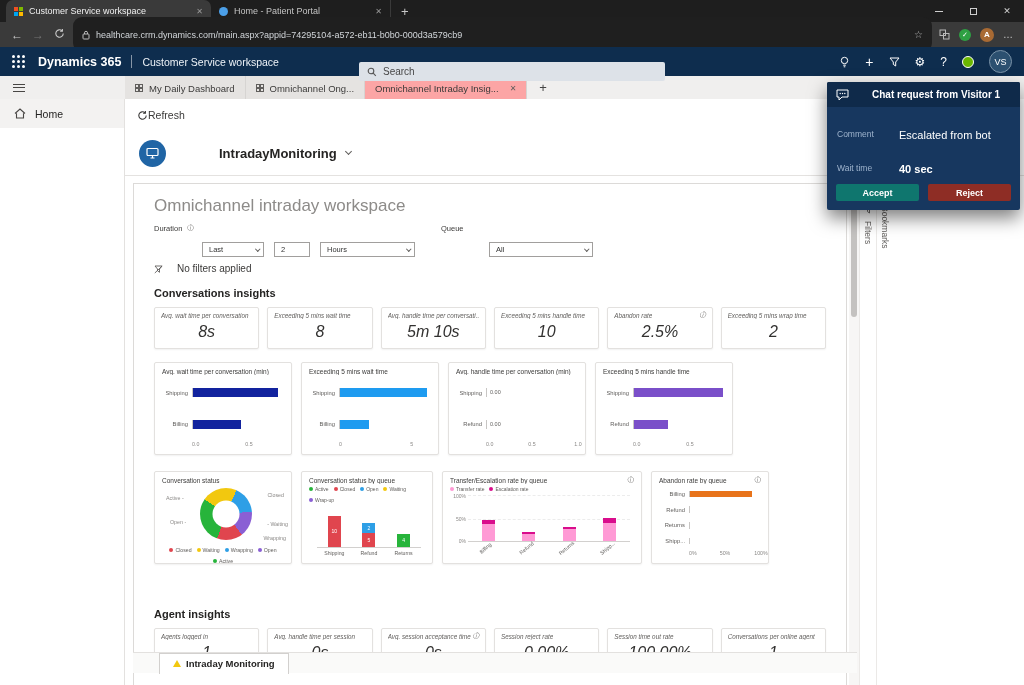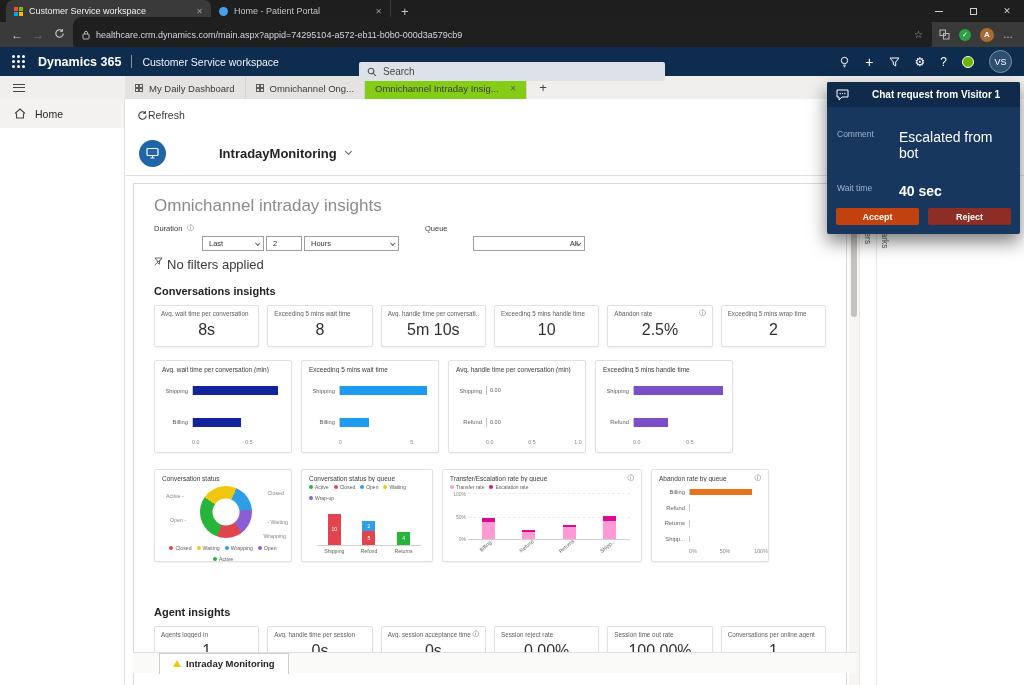--- a/index.html
+++ b/index.html
@@ -48,21 +48,21 @@
 .dbar-ic{color:#fff;font-size:12px;display:flex;align-items:center;cursor:pointer;line-height:1;}
 .presence{width:12px;height:12px;border-radius:50%;background:#6bb700;border:1.5px solid #fff;}
 .avatar-vs{width:23px;height:23px;border-radius:50%;background:#2c5070;color:#fff;font-size:9px;display:flex;align-items:center;justify-content:center;border:1px solid #7b93a8;cursor:pointer;}
 
 
 .ws-row{height:23px;background:#f0efee;display:flex;align-items:stretch;}
 .burger-zone{width:125px;display:flex;align-items:center;padding-left:13px;flex:none;}
 .burger{display:flex;flex-direction:column;gap:2.5px;cursor:pointer;}
 .burger i{width:12px;border-top:1.4px solid #484644;display:block;}
 .ws-tab{display:flex;align-items:center;gap:6px;padding:12px 10px;font-size:9.5px;color:#3b3a39;background:#e5e3e1;border-right:1px solid #d6d4d2;cursor:pointer;white-space:nowrap;}
-.ws-tab.active{background:#84cc16;}
+.ws-tab.active{background:#fca5a5;}
 .ws-close{font-size:8px;color:#605e5c;margin-left:5px;}
 .ws-new{align-self:center;margin-left:12px;font-size:13px;color:#444;cursor:pointer;}
 
 
 .content{display:flex;height:586px;}
 .sidebar{width:125px;border-right:1px solid #e3e1df;background:#fff;flex:none;}
 .side-home{height:29px;display:flex;align-items:center;gap:9px;padding-left:14px;background:#f3f2f1;font-size:10.5px;color:#252423;cursor:pointer;}
 .main{flex:1;position:relative;background:#fff;display:flex;flex-direction:column;min-width:0;}
 .cmdbar{height:32px;display:flex;align-items:center;padding-left:12px;gap:6px;font-size:10.5px;color:#3b3a39;}
 .cmd-refresh{display:flex;align-items:center;gap:0;cursor:pointer;}
@@ -70,28 +70,28 @@
 .ph-icon{width:27px;height:27px;border-radius:50%;background:#2065a5;display:flex;align-items:center;justify-content:center;flex:none;}
 .ph-title{font-size:13px;font-weight:700;color:#252423;padding-left:44px;}
 .chev{width:5px;height:5px;border-right:1.4px solid #605e5c;border-bottom:1.4px solid #605e5c;transform:rotate(45deg);margin-top:-3px;display:inline-block;}
 
 
 .rzone{flex:1;display:flex;padding:7px 0 0 8px;position:relative;min-height:0;}
 .rcard{width:714px;height:640px;border:1px solid #dcdad8;background:#fff;padding:12px 20px 0;overflow:hidden;flex:none;}
 .r-title{font-size:17px;color:#8d8b89;font-weight:400;}
 .f-groups{display:flex;margin-top:8px;gap:26px;}
 .f-label{font-size:7.5px;color:#3b3a39;display:flex;align-items:center;gap:3px;}
-.f-controls{display:flex;gap:2px;margin-top:3px;padding-left:48px;}
+.f-controls{display:flex;gap:10px;margin-top:9px;padding-left:48px;}
 .dd{height:15px;border:1px solid #a19f9d;display:flex;align-items:center;padding:0 6px;font-size:7.5px;color:#333;position:relative;background:#fff;cursor:pointer;}
 .dd .chev{position:absolute;right:4px;width:3.5px;height:3.5px;border-width:1px;margin-top:-2px;}
-.dd-last{width:62px;}.dd-num{width:36px;}.dd-hours{width:95px;}.dd-all{width:112px;justify-content:flex-end;}
-.nofilters{display:flex;align-items:flex-start;gap:4px;margin-top:6px;font-size:13px;color:#3b3a39;}
+.dd-last{width:62px;}.dd-num{width:36px;}.dd-hours{width:95px;}.dd-all{width:104px;}
+.nofilters{display:flex;align-items:flex-end;gap:14px;margin-top:6px;font-size:10px;color:#3b3a39;}
 .sec-h{font-size:11px;font-weight:700;color:#252423;margin-top:13px;}
 .sec-h.agent{margin-top:44px;}
-.kpi-grid{display:grid;grid-template-columns:repeat(6,1fr);gap:8px;margin-top:8px;}
+.kpi-grid{display:grid;grid-template-columns:repeat(6,1fr);gap:8px;margin-top:8px;font-style:italic;}
 .kpi-card{height:42px;border:1px solid #e3e1df;border-radius:2px;box-shadow:0 1px 2px rgba(0,0,0,.06);padding:4px 6px;background:#fff;overflow:hidden;}
 .kpi-label-row{display:flex;align-items:center;}
 .kpi-label{font-size:6.3px;color:#605e5c;white-space:nowrap;overflow:hidden;flex:1;}
 .info-dot{font-size:6.5px;color:#605e5c;margin-left:2px;cursor:pointer;line-height:1;}
 .kpi-value{text-align:center;font-size:16px;color:#323130;margin-top:4px;}
 .charts-row{display:grid;gap:9px;margin-top:13px;}
 #charts-row-1{grid-template-columns:repeat(4,138px);}
 #charts-row-2{grid-template-columns:138px 132px 200px 118px;margin-top:16px;}
 .chart-card{height:93px;border:1px solid #e3e1df;border-radius:2px;box-shadow:0 1px 2px rgba(0,0,0,.06);padding:5px 7px;background:#fff;display:flex;flex-direction:column;overflow:hidden;}
 .chart-title{display:flex;align-items:flex-start;font-size:6.5px;color:#3b3a39;}
@@ -145,21 +145,21 @@
 .footer-strip{position:absolute;left:8px;bottom:12px;width:724px;height:21px;background:#fafaf9;border-top:1px solid #e3e1df;display:flex;align-items:center;z-index:5;}
 .footer-tab{margin-left:26px;height:21px;background:#fff;border:1px solid #d2d0ce;border-bottom:none;display:flex;align-items:center;gap:5px;padding:0 13px;font-size:9.5px;font-weight:700;color:#252423;cursor:pointer;}
 .warn-tri{width:0;height:0;border-left:4px solid transparent;border-right:4px solid transparent;border-bottom:7px solid #f2c80f;display:inline-block;}
 
 
 .chat-pop{position:absolute;left:827px;top:82px;width:193px;background:#17375f;border-radius:2px;box-shadow:0 8px 18px rgba(0,0,0,.5);padding-bottom:9px;z-index:100;}
 .cp-head{height:25px;background:#0f2a4a;display:flex;align-items:center;gap:23px;padding:0 9px;border-radius:2px 2px 0 0;}
 .cp-title{font-size:10px;font-weight:700;color:#fff;white-space:nowrap;}
 .cp-row{display:flex;padding:22px 10px 0;}
 .cp-label{width:62px;font-size:8.5px;color:#9fb4cd;flex:none;}
-.cp-val{font-size:14px;color:#fff;}
+.cp-val{font-size:11px;color:#fff;}
 .cp-row.bold .cp-val{font-weight:700;}
 .cp-btns{display:flex;gap:9px;padding:9px 9px 0;}
 .cp-btn{flex:1;height:17px;border-radius:2px;display:flex;align-items:center;justify-content:center;font-size:9px;font-weight:700;color:#fff;cursor:pointer;border:none;}
 </style>
 </head>
 <body>
 
 <div id="screen">
 
   <div class="bt-strip">
@@ -323,21 +323,21 @@
               <rect x="1" y="1.5" width="11" height="7" rx="1" fill="none" stroke="#fff" stroke-width="1.2"></rect>
               <path d="M4.5 11h4M6.5 8.7V11" stroke="#fff" stroke-width="1.2"></path>
             </svg>
         </span>
         <span class="ph-title">IntradayMonitoring</span>
         <span class="chev"></span>
       </div>
 
       <div class="rzone">
         <div class="rcard">
-          <div class="r-title">Omnichannel intraday insights</div>
+          <div class="r-title">Omnichannel intraday workspace</div>
 
           <div class="f-groups">
             <div class="f-group">
               <div class="f-label">
                   <span>Duration</span>
                   <span class="info-dot">ⓘ</span>
                 </div>
               <div class="f-controls">
                 <div class="dd dd-last">
                     <span>Last</span>
@@ -779,18 +779,18 @@
     </div>
     <div class="cp-row">
       <span class="cp-label">Comment</span>
       <span class="cp-val">Escalated from bot</span>
     </div>
     <div class="cp-row bold">
       <span class="cp-label">Wait time</span>
       <span class="cp-val">40 sec</span>
     </div>
     <div class="cp-btns">
-      <button class="cp-btn" id="accept-btn" style="background: #c2410c;">Accept</button>
+      <button class="cp-btn" id="accept-btn" style="background: #0f766e;">Accept</button>
       <button class="cp-btn" id="reject-btn" style="background: rgb(142, 45, 37);">Reject</button>
     </div>
   </div>
 
 </div>
 
 </body></html>

